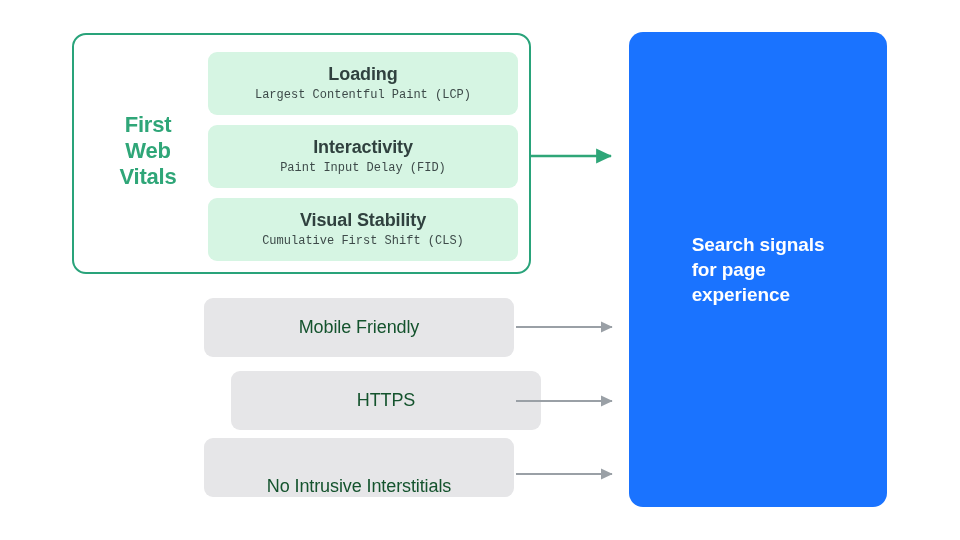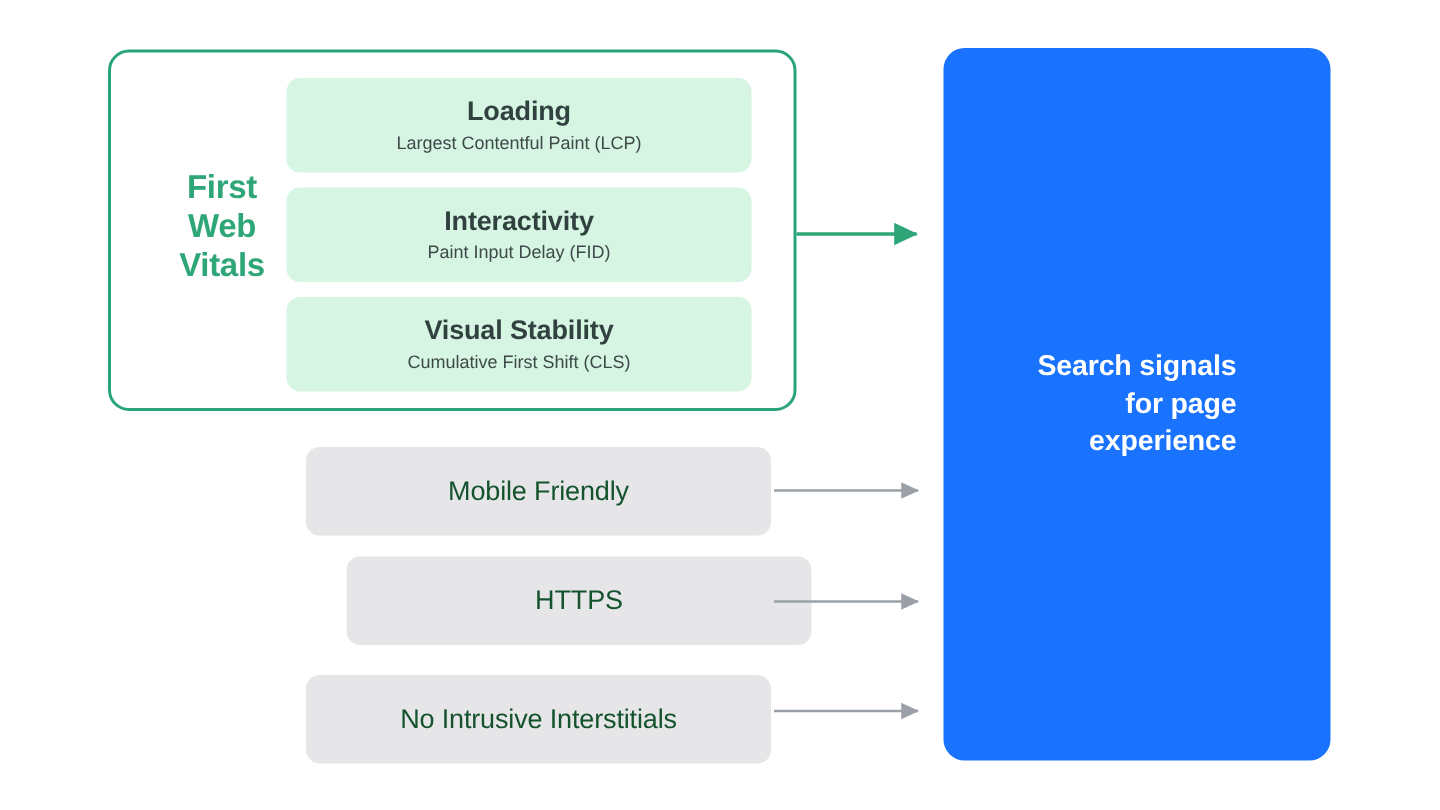--- a/index.html
+++ b/index.html
@@ -45,21 +45,21 @@
     font-size: 22px;
     font-weight: bold;
     line-height: 1.18;
     color: #2fa678;
     letter-spacing: -0.2px;
   }
 
   
   .card {
     position: absolute;
-    left: 191px;
+    left: 208px;
     width: 310px;
     height: 63px;
     background: #d6f5e3;
     border-radius: 9px;
     display: flex;
     flex-direction: column;
     align-items: center;
     justify-content: center;
     box-sizing: border-box;
   }
@@ -73,38 +73,39 @@
     color: #30413f;
     line-height: 1.25;
     letter-spacing: -0.1px;
   }
   .card-sub {
     font-size: 12px;
     font-weight: normal;
     color: #3d4a49;
     line-height: 1.4;
     margin-top: 1px;
+    font-family: Liberation Mono, monospace;
   }
 
   
   .gbox {
     position: absolute;
     left: 204px;
     width: 310px;
     height: 59px;
     background: #e6e6e8;
     border-radius: 9px;
     display: flex;
     align-items: center;
     justify-content: center;
     box-sizing: border-box;
   }
   .gbox-1 { top: 298px; }
   .gbox-2 { top: 371px; margin-left: 27px; }
-  .gbox-3 { top: 450px; }
+  .gbox-3 { top: 438px; align-items: flex-end; }
 
   .gbox-label {
     font-size: 18px;
     font-weight: normal;
     color: #14532d;
     letter-spacing: -0.1px;
   }
 
   
   .blue-panel {
@@ -113,21 +114,21 @@
     top: 32px;
     width: 258px;
     height: 475px;
     background: #1a73ff;
     border-radius: 14px;
     display: flex;
     align-items: center;
     justify-content: center;
   }
   .blue-text {
-    text-align: right;
+    text-align: left;
     color: #ffffff;
     font-size: 19px;
     font-weight: bold;
     line-height: 1.32;
     letter-spacing: -0.1px;
     white-space: pre-line;
   }
 
   
   .connectors {

